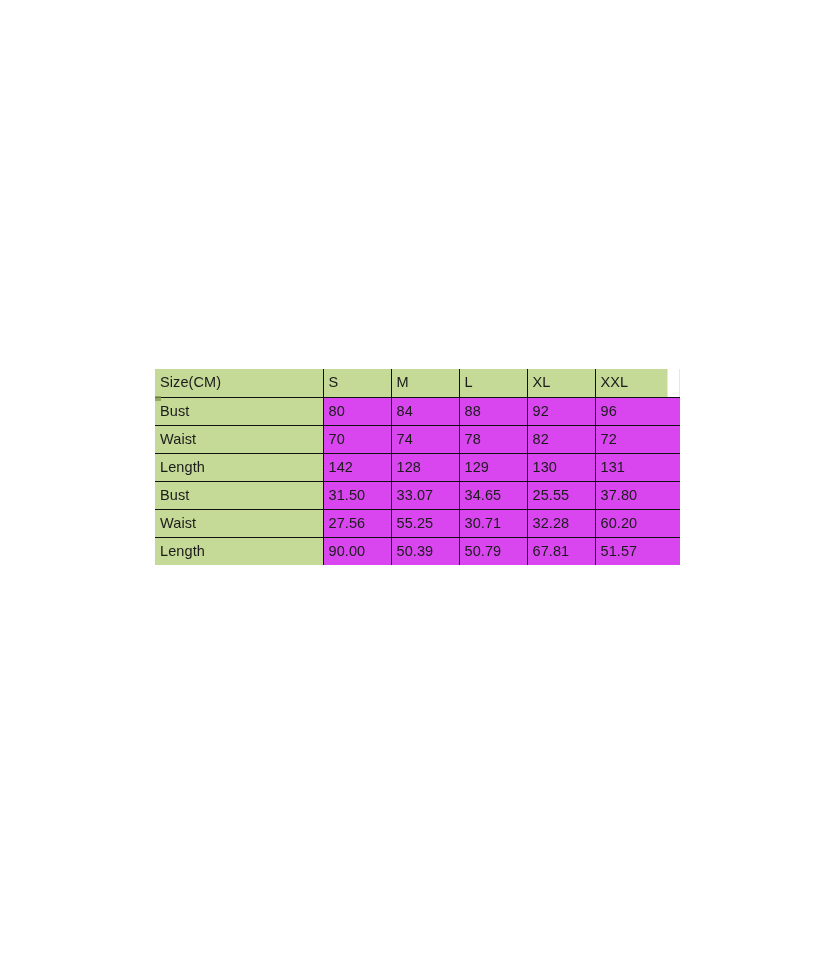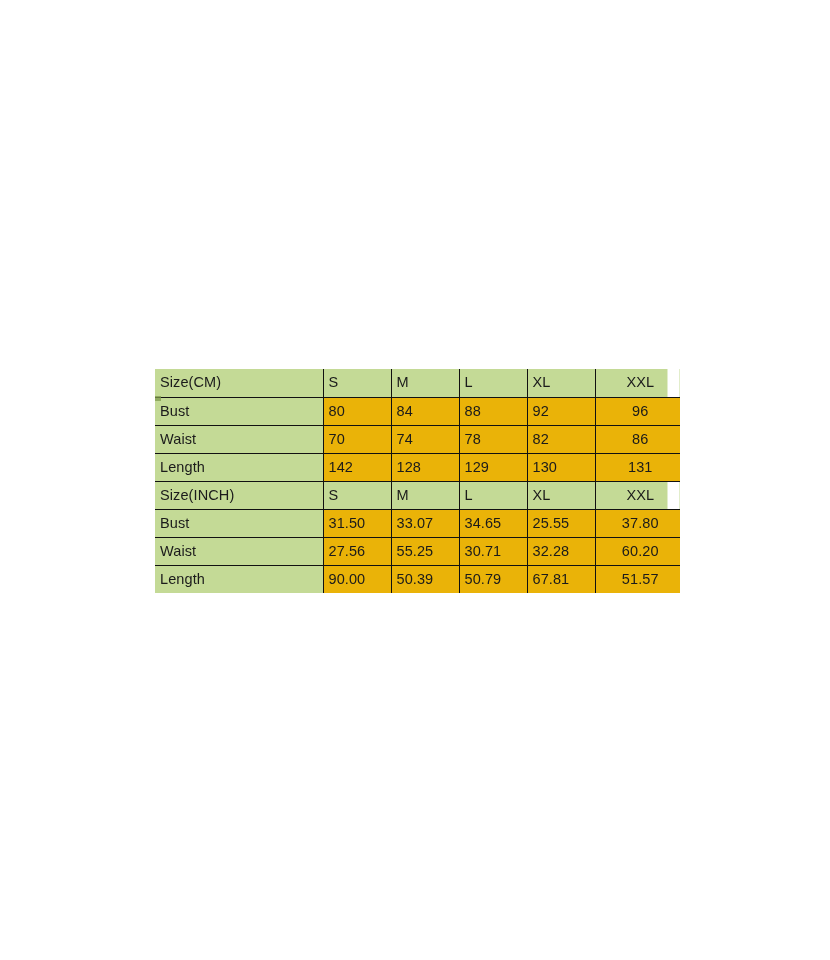--- a/index.html
+++ b/index.html
@@ -46,30 +46,29 @@
     margin: 0;
     font-size: 14.5px;
     line-height: 27px;
     color: #1b1b1b;
     font-weight: 400;
     letter-spacing: 0.1px;
     white-space: nowrap;
     vertical-align: middle;
     border-bottom: 1.6px solid #111111;
     border-right: 1.6px solid #111111;
-    background: #eab308;
+    background: #d946ef;
     box-sizing: border-box;
     overflow: hidden;
   }
 
   
   .size-chart td.tail {
     border-right: none;
     padding-left: 5px;
-    text-align: center;
   }
 
   
   .size-chart td.label {
     background: #c4da96;
     border-right: 1.6px solid #111111;
   }
 
   
   .size-chart tr.header td {
@@ -131,40 +130,32 @@
         <td>92</td>
         <td class="tail">96</td>
       </tr>
 
       <tr>
         <td class="label">Waist</td>
         <td>70</td>
         <td>74</td>
         <td>78</td>
         <td>82</td>
-        <td class="tail">86</td>
+        <td class="tail">72</td>
       </tr>
 
       <tr>
         <td class="label">Length</td>
         <td>142</td>
         <td>128</td>
         <td>129</td>
         <td>130</td>
         <td class="tail">131</td>
       </tr>
 
-      <tr class="header">
-        <td class="label">Size(INCH)</td>
-        <td>S</td>
-        <td>M</td>
-        <td>L</td>
-        <td>XL</td>
-        <td class="tail">XXL</td>
-      </tr>
 
       <tr>
         <td class="label">Bust</td>
         <td>31.50</td>
         <td>33.07</td>
         <td>34.65</td>
         <td>25.55</td>
         <td class="tail">37.80</td>
       </tr>
 

